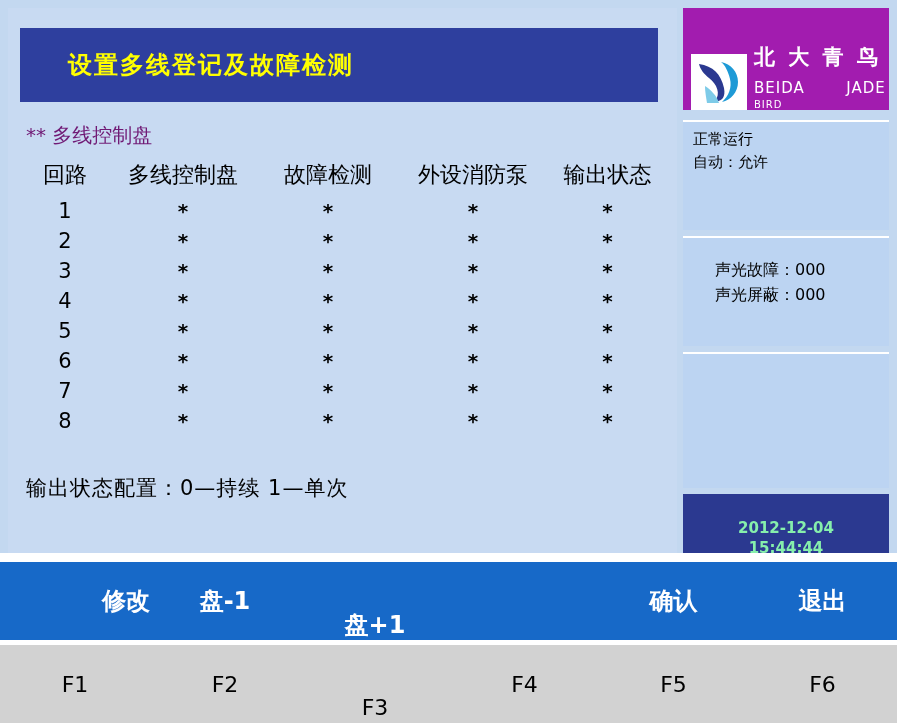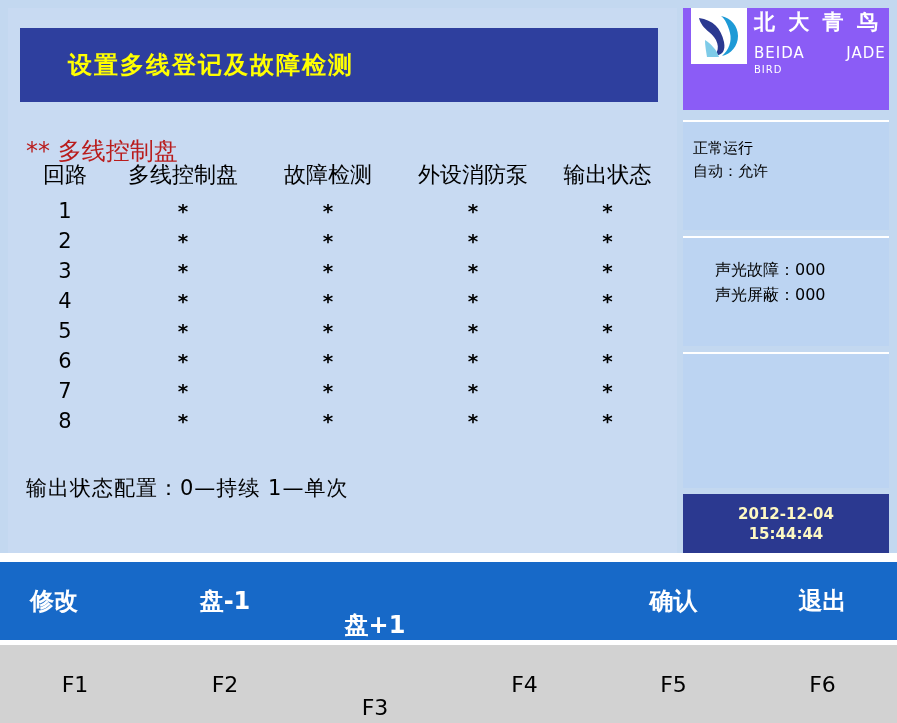--- a/index.html
+++ b/index.html
@@ -53,23 +53,23 @@
     color: #ffff00;
     font-size: 24px;
     font-weight: bold;
     letter-spacing: 2px;
     margin-left: 48px;
   }
 
   .subtitle {
     position: absolute;
     left: 18px;
-    top: 127px;
-    font-size: 24px;
-    color: #b91c1c;
+    top: 114px;
+    font-size: 20px;
+    color: #701a75;
   }
 
   
   .table-wrap {
     position: absolute;
     left: 14px;
     top: 152px;
     width: 645px;
   }
   table.ml {
@@ -122,23 +122,23 @@
     width: 206px;
     height: 545px;
   }
 
   .logo-box {
     position: absolute;
     left: 0;
     top: 0;
     width: 206px;
     height: 102px;
-    background: #8b5cf6;
+    background: #a21caf;
     display: flex;
-    align-items: flex-start;
+    align-items: flex-end;
     overflow: hidden;
   }
   .logo-mark {
     width: 56px;
     height: 56px;
     margin-left: 8px;
     background: #ffffff;
     position: relative;
     flex: none;
   }
@@ -175,40 +175,40 @@
   }
   .status-1 { top: 112px; height: 110px; }
   .status-2 { top: 228px; height: 110px; }
   .status-3 { top: 344px; height: 136px; }
 
   .status-line {
     font-size: 15px;
     color: #000000;
     margin: 0 0 4px 10px;
   }
-  .status-1 .status-line:first-child { padding-top: 17px; }
+  .status-1 .status-line:first-child { padding-top: 8px; }
   .status-2 .status-line:first-child { padding-top: 22px; }
   .status-2 .status-line {
     font-size: 16px;
     margin-left: 32px;
   }
 
   .datetime-box {
     position: absolute;
     left: 0;
     top: 486px;
     width: 206px;
     height: 59px;
     background: #2b3990;
-    color: #fef9c3;
+    color: #86efac;
     font-size: 15px;
     font-weight: bold;
     text-align: center;
     box-sizing: border-box;
-    padding-top: 10px;
+    padding-top: 24px;
     line-height: 20px;
   }
 
   
   .fbar {
     position: absolute;
     left: 0;
     top: 562px;
     width: 897px;
     height: 78px;
@@ -238,21 +238,21 @@
     font-size: 22px;
     text-align: center;
     flex: none;
   }
   .w1 { width: 150px; }
   .w2 { width: 150px; }
   .w3 { width: 150px; margin-top: 47px; }
   .w4 { width: 149px; }
   .w5 { width: 149px; }
   .w6 { width: 149px; }
-  .fitem.w1 { text-align: left; padding-left: 30px; box-sizing: border-box; }
+  .fitem.w1 { text-align: right; padding-left: 30px; box-sizing: border-box; }
 </style>
 </head>
 <body>
 
 <div id="app">
 
   <div class="main-area">
 
     <div class="left-panel">
 

